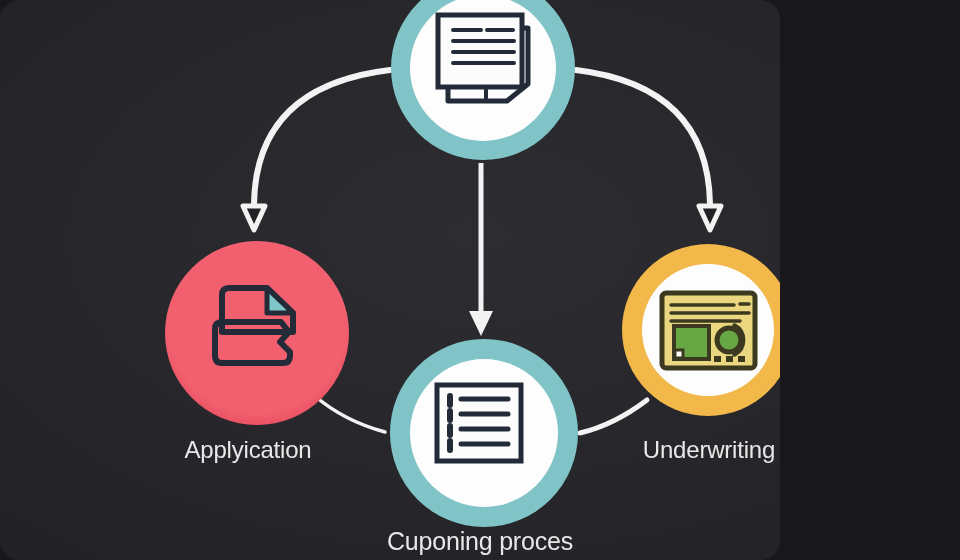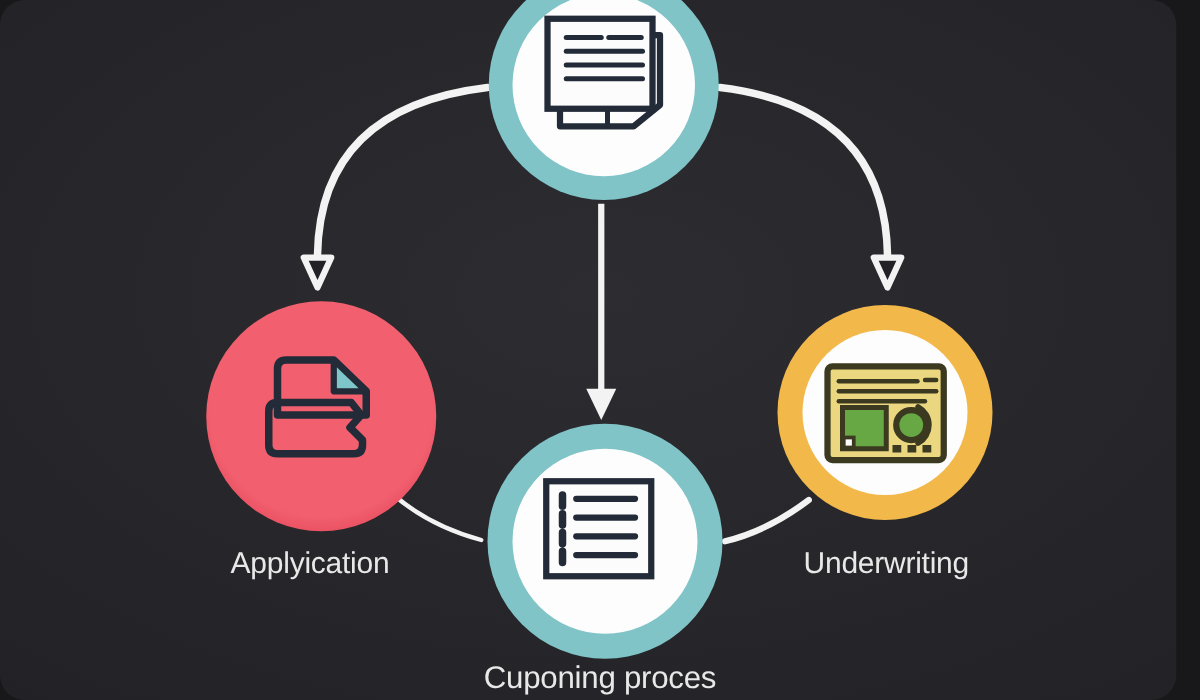--- a/index.html
+++ b/index.html
@@ -1,18 +1,18 @@
 <!DOCTYPE html>
 <html><head>
 <meta charset="utf-8">
 <style>
   html, body { margin: 0; padding: 0; background: #18181a; }
   .stage {
     position: relative;
-    width: 941px;
+    width: 780px;
     height: 560px;
     overflow: hidden;
     font-family: "Liberation Sans", sans-serif;
     border-radius: 20px;
   }
   .stage svg { display: block; width: 960px; height: 560px; }
   .node-label {
     font-family: "Liberation Sans", sans-serif;
     font-size: 24px;
     font-weight: 500;

